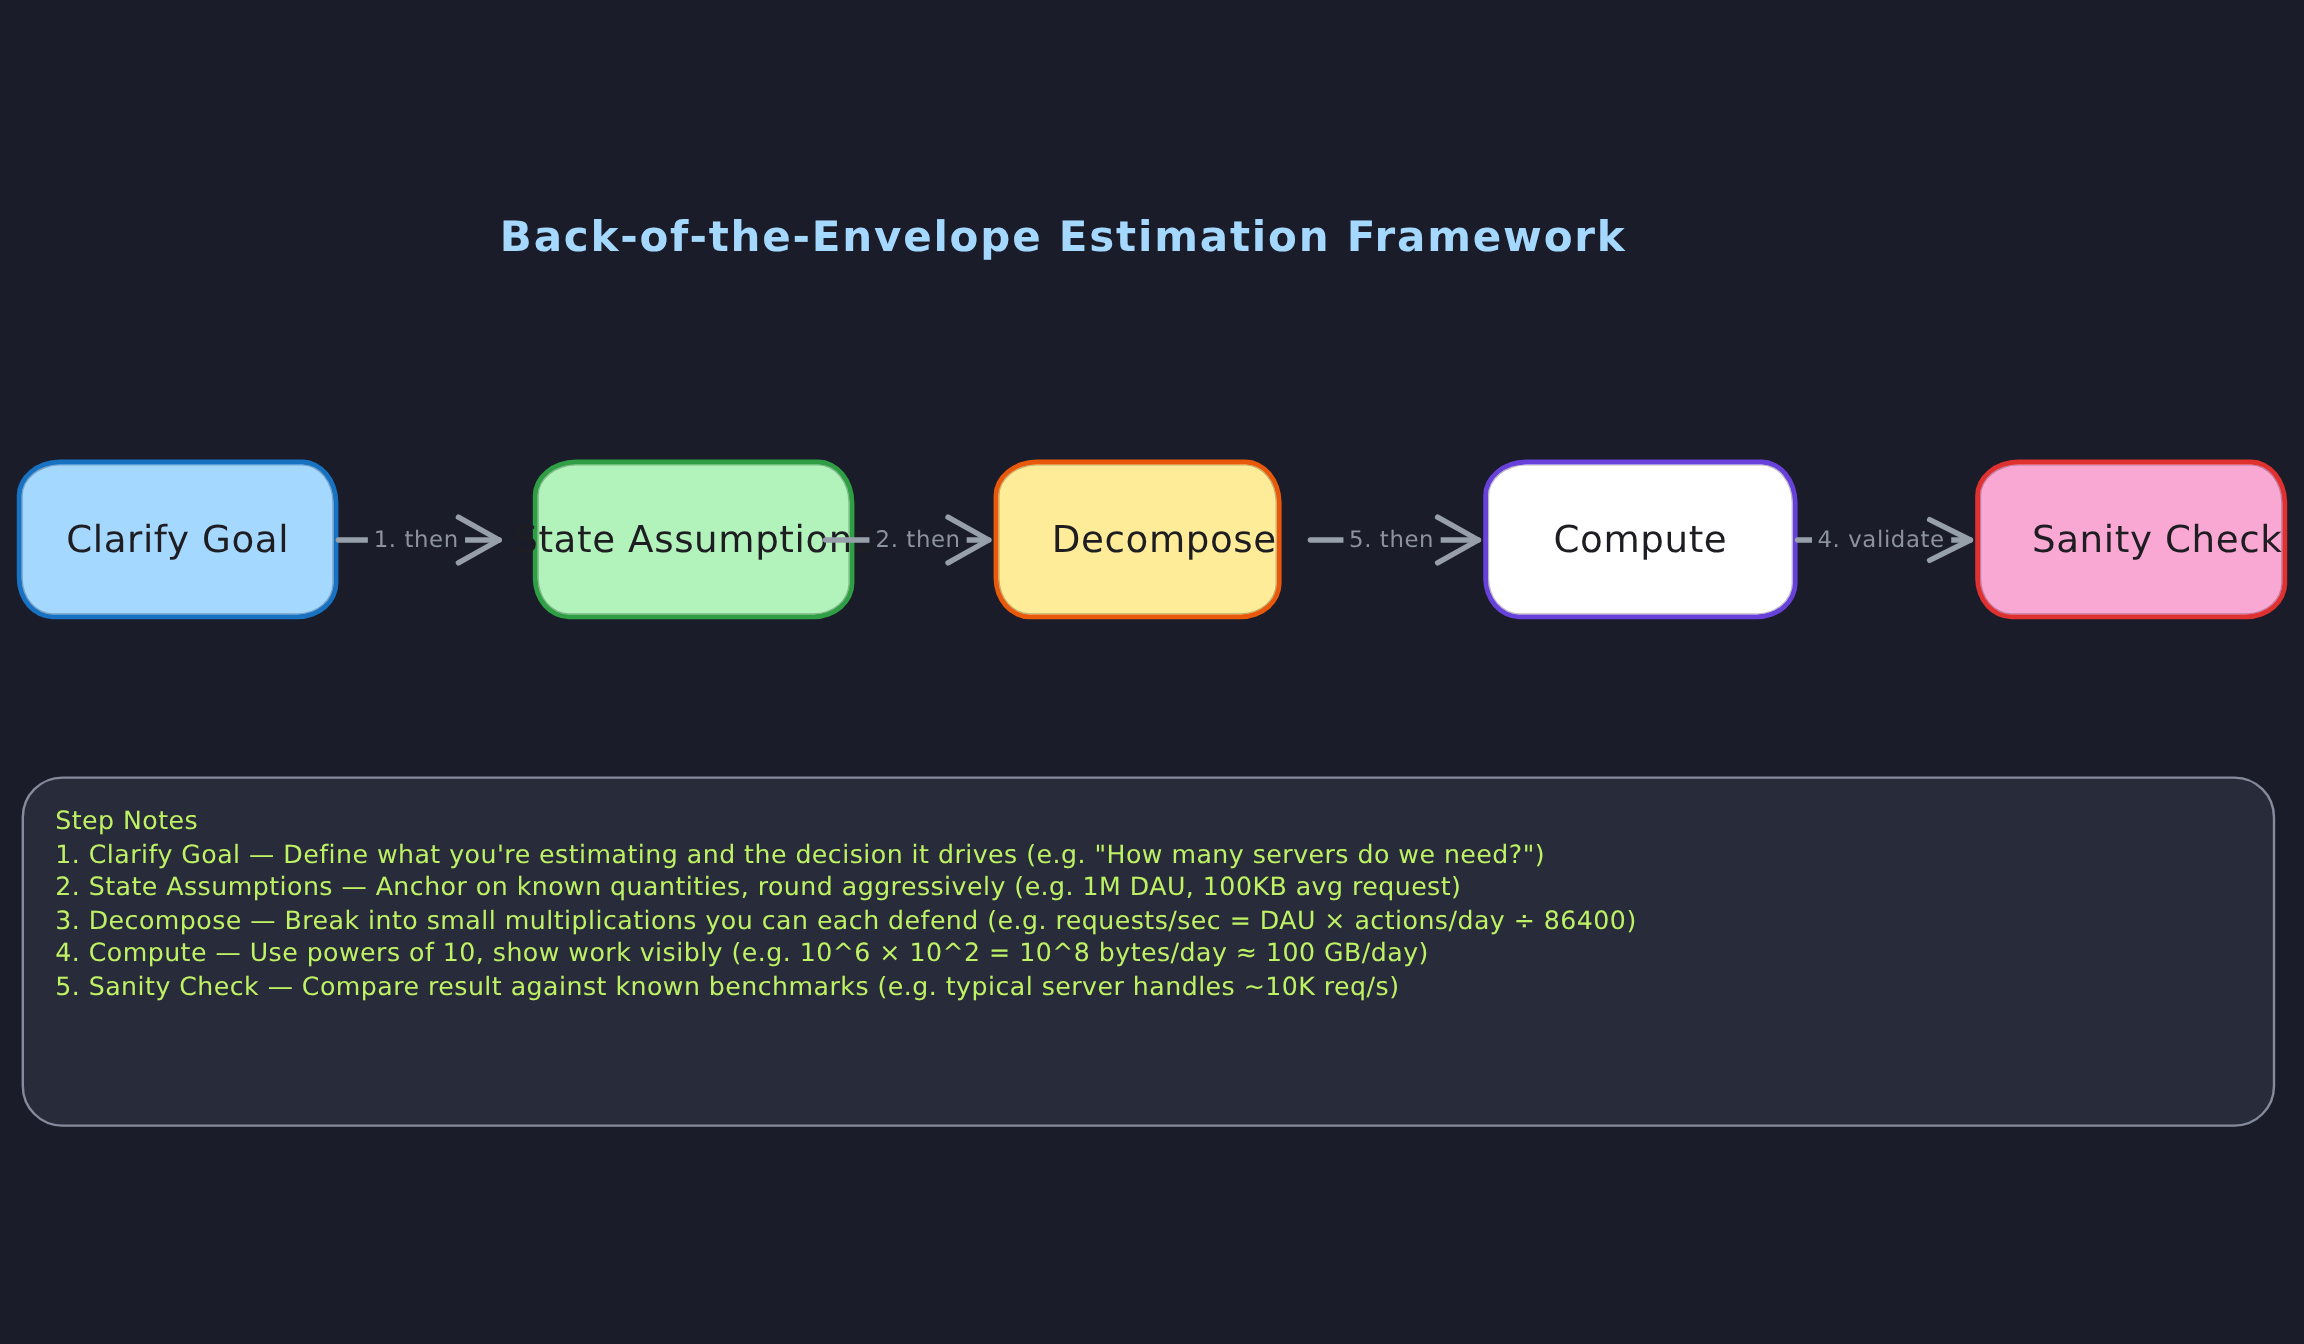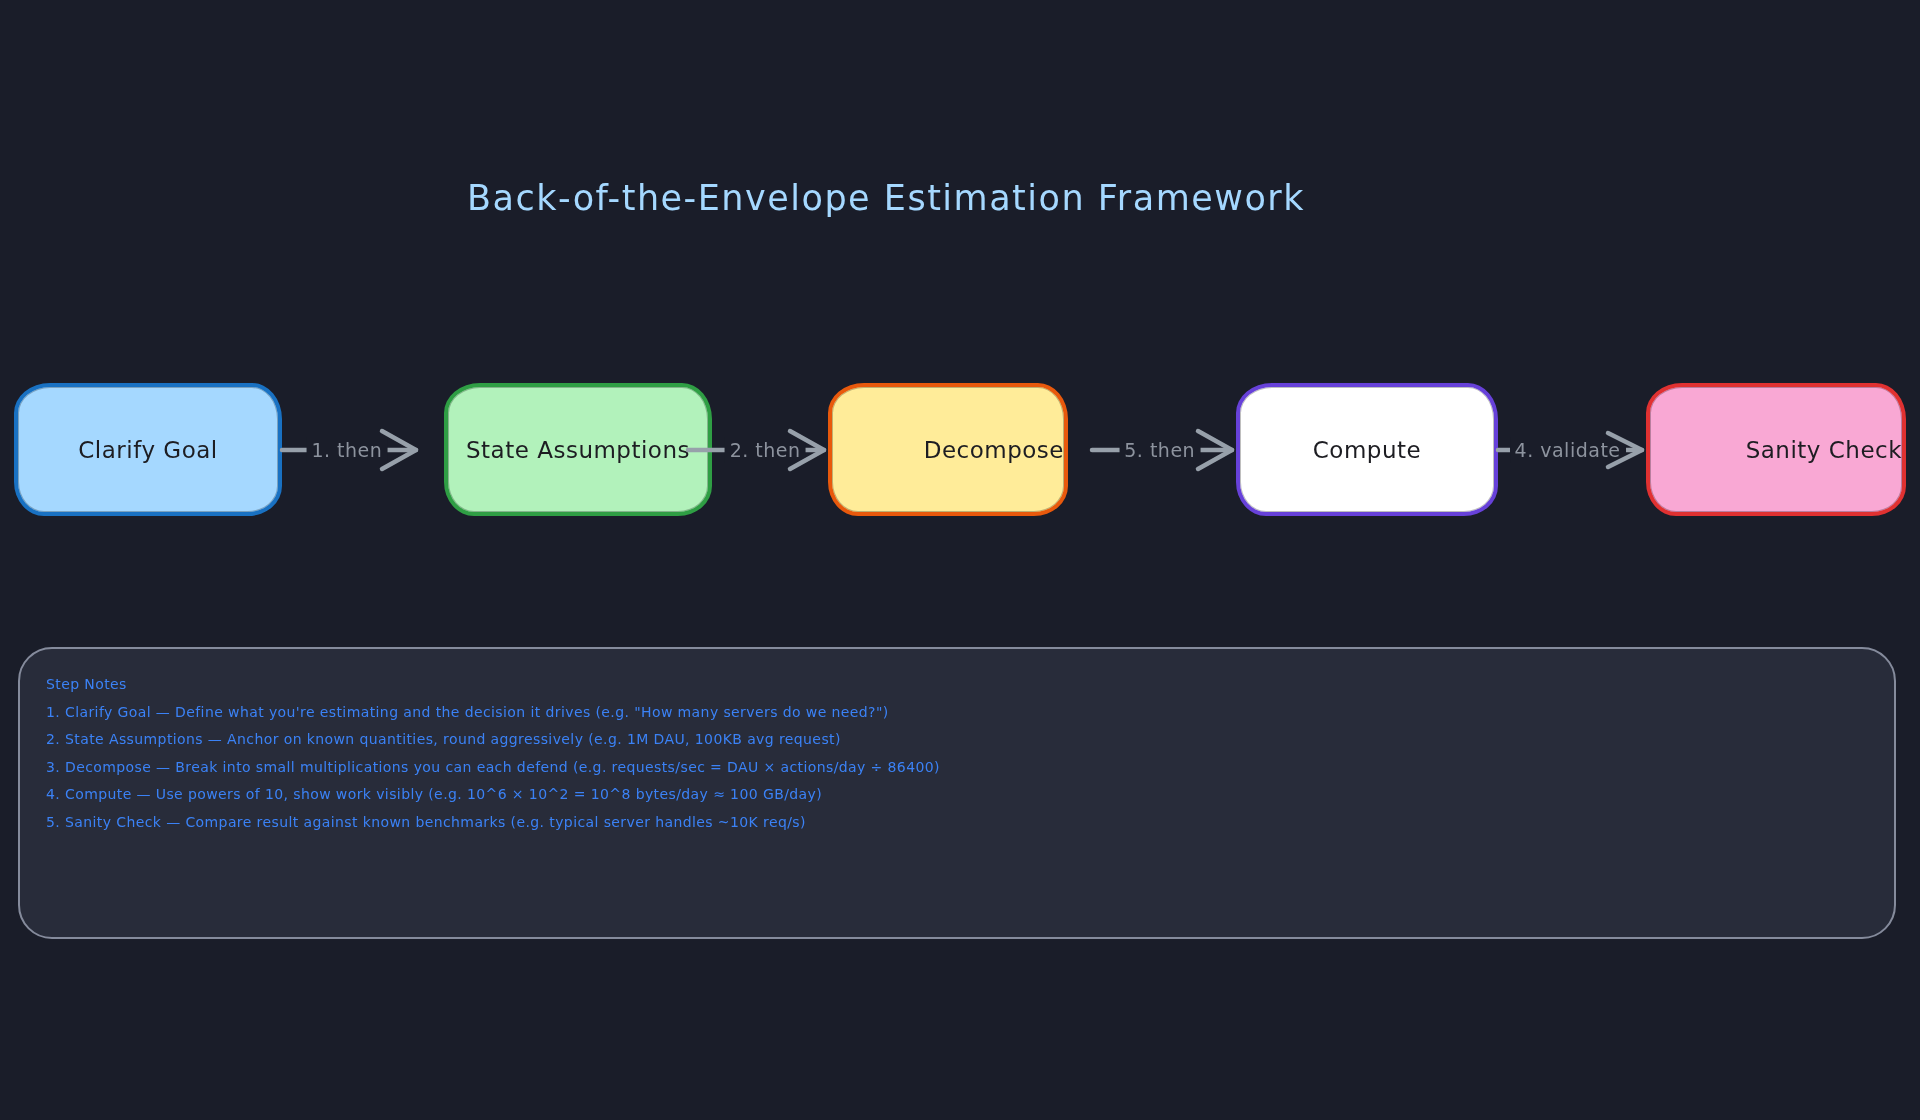--- a/index.html
+++ b/index.html
@@ -10,36 +10,36 @@
     overflow: hidden;
   }
   .canvas { position: relative; width: 1920px; height: 1120px; }
 
   
   .title {
     position: absolute;
     top: 178px; left: 886px;
     transform: translateX(-50%);
     white-space: nowrap;
-    font-size: 35px; font-weight: normal;
+    font-size: 35px; font-weight: bold;
     letter-spacing: 1.5px;
     color: #a5d8ff;
   }
 
   
   .node {
     position: absolute;
     top: 383px; height: 133px;
     display: flex; align-items: center; justify-content: center;
     border: 4px solid #000;
     border-radius: 36px 30px 34px 30px / 30px 36px 30px 34px;
     box-shadow: 0 0 0 1px rgba(0,0,0,0.25) inset;
   }
   .node span {
-    font-size: 23px; font-weight: 500;
+    font-size: 31px; font-weight: 500;
     color: #1d1d22; letter-spacing: 0.5px;
     white-space: nowrap;
   }
   .n1 { left: 14px;   width: 268px; }
   .n2 { left: 444px;  width: 268px; }
   .n3 { left: 828px;  width: 240px; justify-content: flex-end; }
   .n4 { left: 1236px; width: 262px; }
   .n5 { left: 1646px; width: 260px; }
 
   
@@ -65,22 +65,22 @@
   .notes-panel {
     position: absolute;
     left: 18px; top: 647px;
     width: 1878px; height: 292px;
     background: rgba(165, 175, 215, 0.10);
     border: 2px solid #858b9c;
     border-radius: 34px;
     padding: 22px 26px;
   }
   .notes-heading, .note-line {
-    color: #3b82f6;
-    font-size: 14px;
+    color: #bef264;
+    font-size: 21px;
     line-height: 27.5px;
     letter-spacing: 0.4px;
     white-space: nowrap;
   }
 </style>
 </head>
 <body>
 
 <div class="canvas">
 

